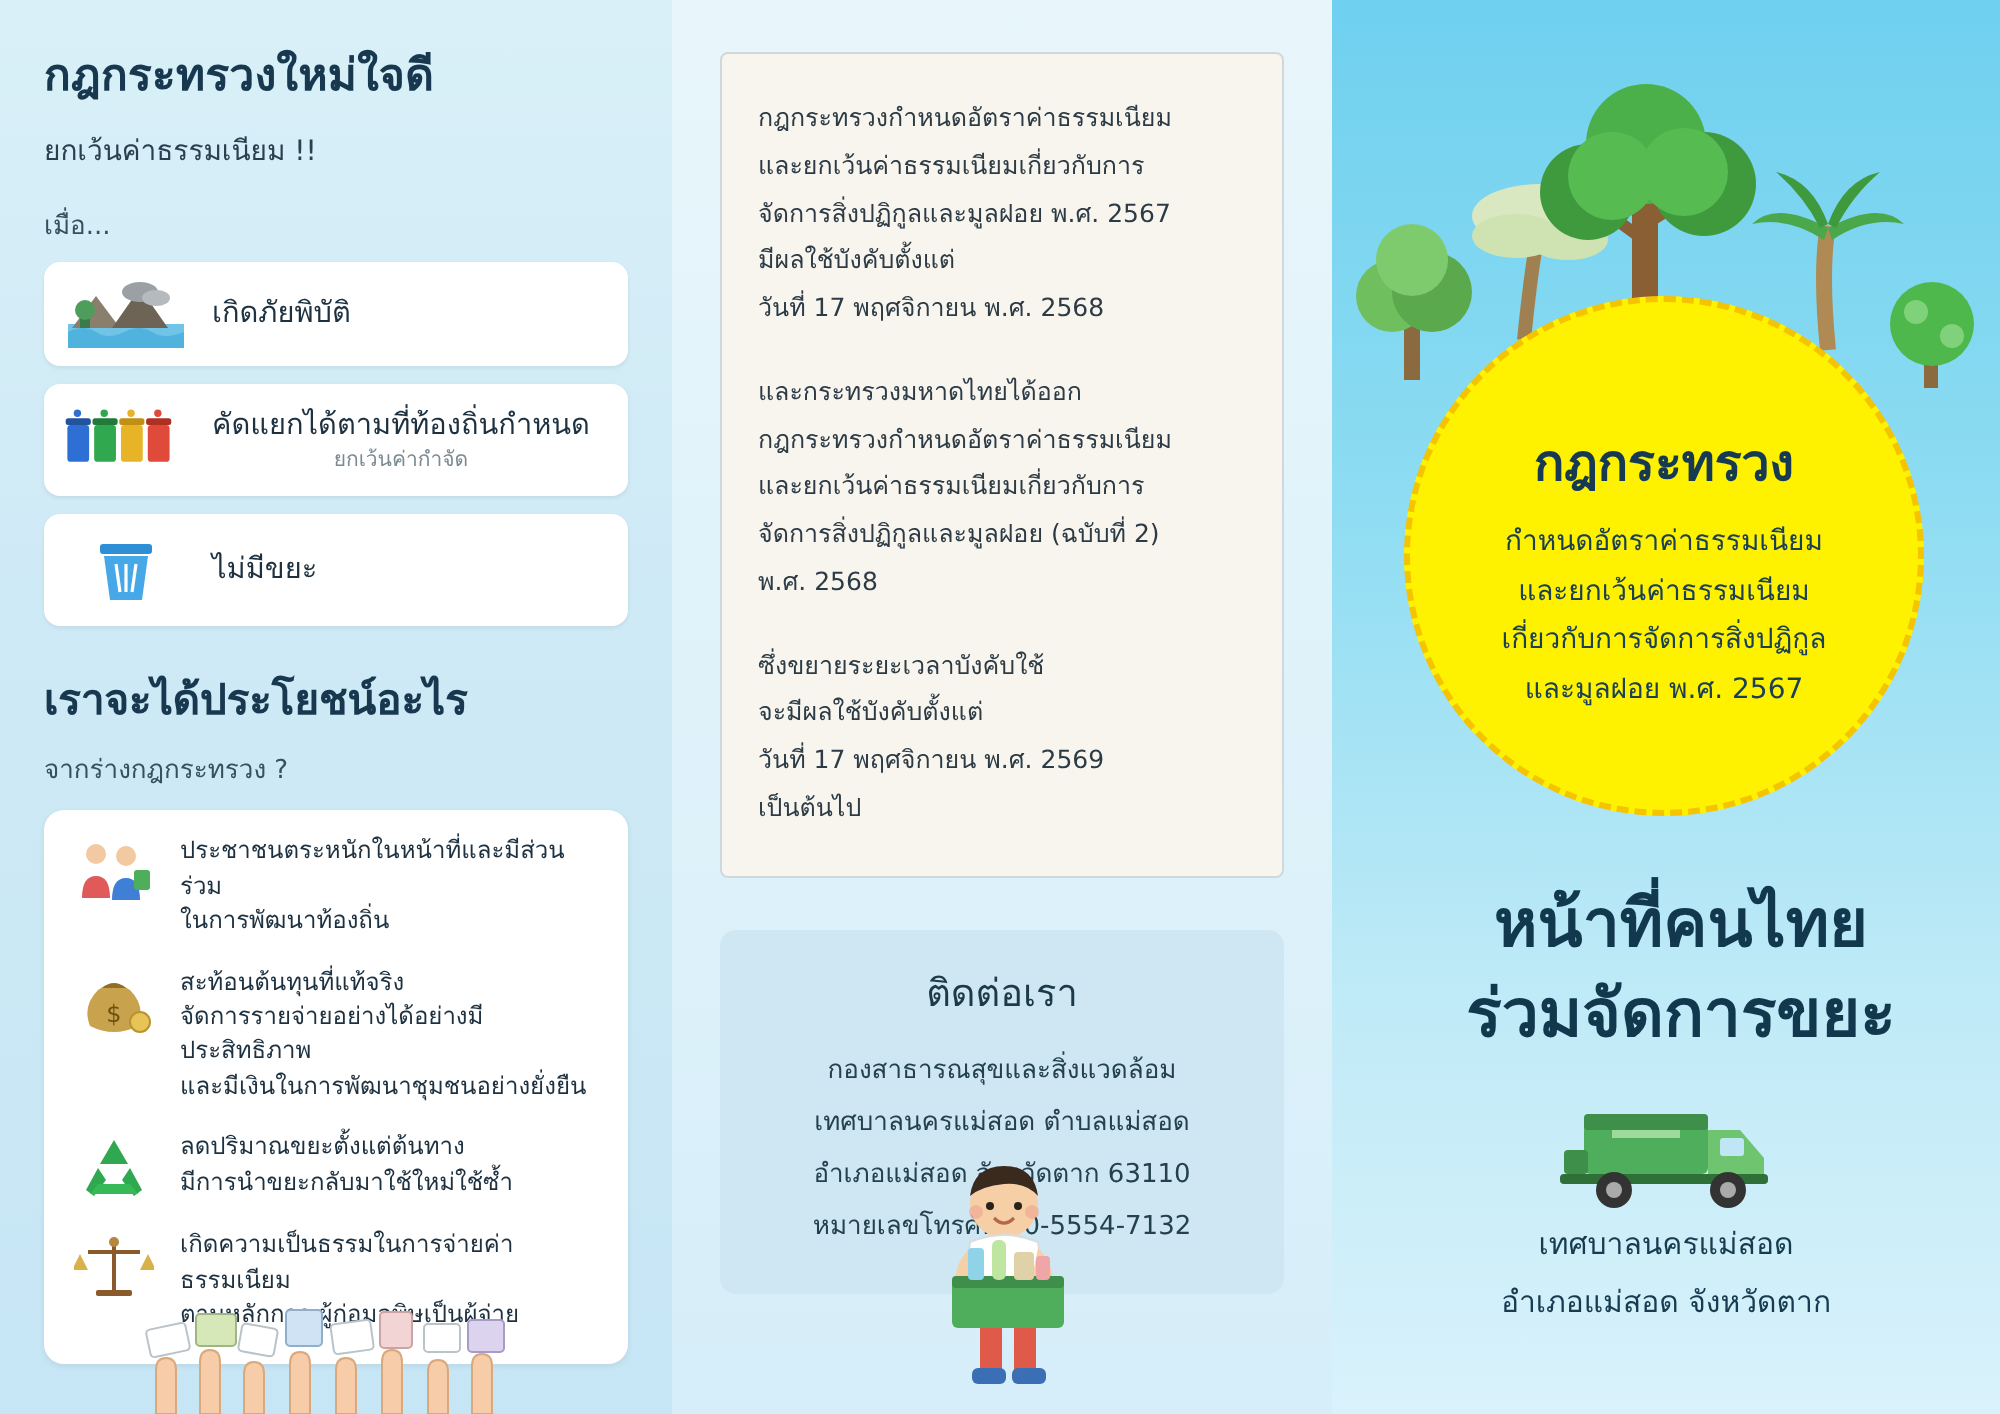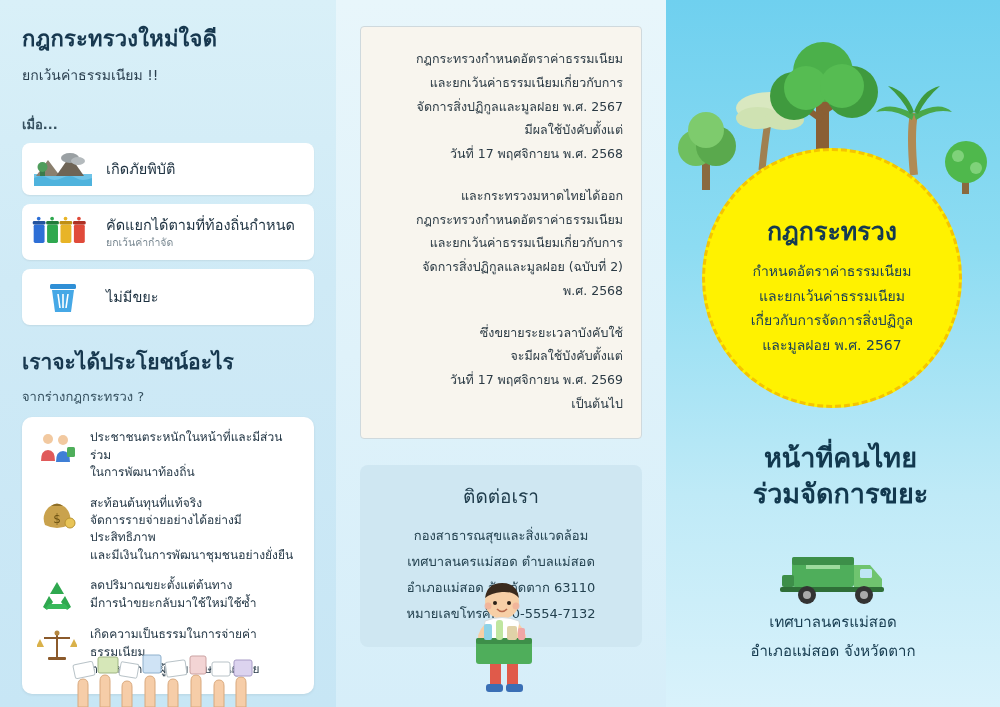--- a/index.html
+++ b/index.html
@@ -28,39 +28,38 @@
     color: #17384f;
     letter-spacing: .2px;
     line-height: 1.2;
   }
   .p1-sub {
     margin-top: 12px;
     font-size: 14px;
     color: #2a3f4f;
   }
   .p1-when {
-    margin-top: 28px;
+    margin-top: 16px;
     font-size: 13px;
     color: #35505f;
-    font-weight: bold;
   }
   .card-list { margin-top: 8px; }
   .card {
     background: #ffffff;
     border-radius: 8px;
     margin-bottom: 9px;
     padding: 9px 10px;
     display: flex;
     align-items: center;
     gap: 12px;
     box-shadow: 0 1px 2px rgba(0,0,0,.07);
     min-height: 46px;
   }
   .card .ic { width: 62px; flex: 0 0 62px; display:flex; align-items:center; justify-content:center; }
-  .card .txt { font-size: 14.5px; color: #1d3140; line-height: 1.25; }
+  .card .txt { font-size: 14.5px; color: #1d3140; line-height: 1.25; text-align: center; }
   .card .txt small { display:block; font-size: 10.5px; color: #7b8a93; margin-top:2px; }
 
   .p1-title2 {
     margin-top: 20px;
     font-size: 21px;
     font-weight: bold;
     color: #17384f;
   }
   .p1-sub2 {
     margin-top: 8px;
@@ -94,21 +93,21 @@
     position: relative;
     width: 330px; height: 707px;
     background: linear-gradient(180deg,#e8f6fb 0%, #dff2fa 50%, #d6eef9 100%);
     padding: 26px 24px 0 24px;
   }
   .notice-box {
     background: #f8f5ee;
     border: 1px solid #cfd9dd;
     border-radius: 4px;
     padding: 20px 18px 22px 18px;
-    text-align: right;
+    text-align: left;
     font-size: 12.5px;
     line-height: 1.9;
     color: #2c3b45;
   }
   .notice-box p { margin: 0 0 18px 0; }
   .notice-box p:last-child { margin-bottom: 0; }
   .contact-box {
     margin-top: 26px;
     background: #cfe7f2;
     border-radius: 8px;
@@ -140,21 +139,21 @@
     justify-content: center;
     text-align: center;
     padding: 10px 18px;
   }
   .sun h1 { margin: 12px 0 8px 0; font-size: 25px; color: #153a51; font-weight: bold; }
   .sun .l { font-size: 14px; color: #1b4055; line-height: 1.75; }
   .p3-head {
     position: absolute;
     top: 440px; left: 0; width: 334px;
     text-align: center;
-    font-size: 27px;
+    font-size: 33px;
     font-weight: bold;
     color: #12384e;
     line-height: 1.35;
     padding-left: 15px;
   }
   .truck { position:absolute; top:545px; left:106px; width: 120px; height: 62px;}
   .p3-foot {
     position: absolute;
     top: 608px; left: 0; width: 334px;
     text-align: center;

